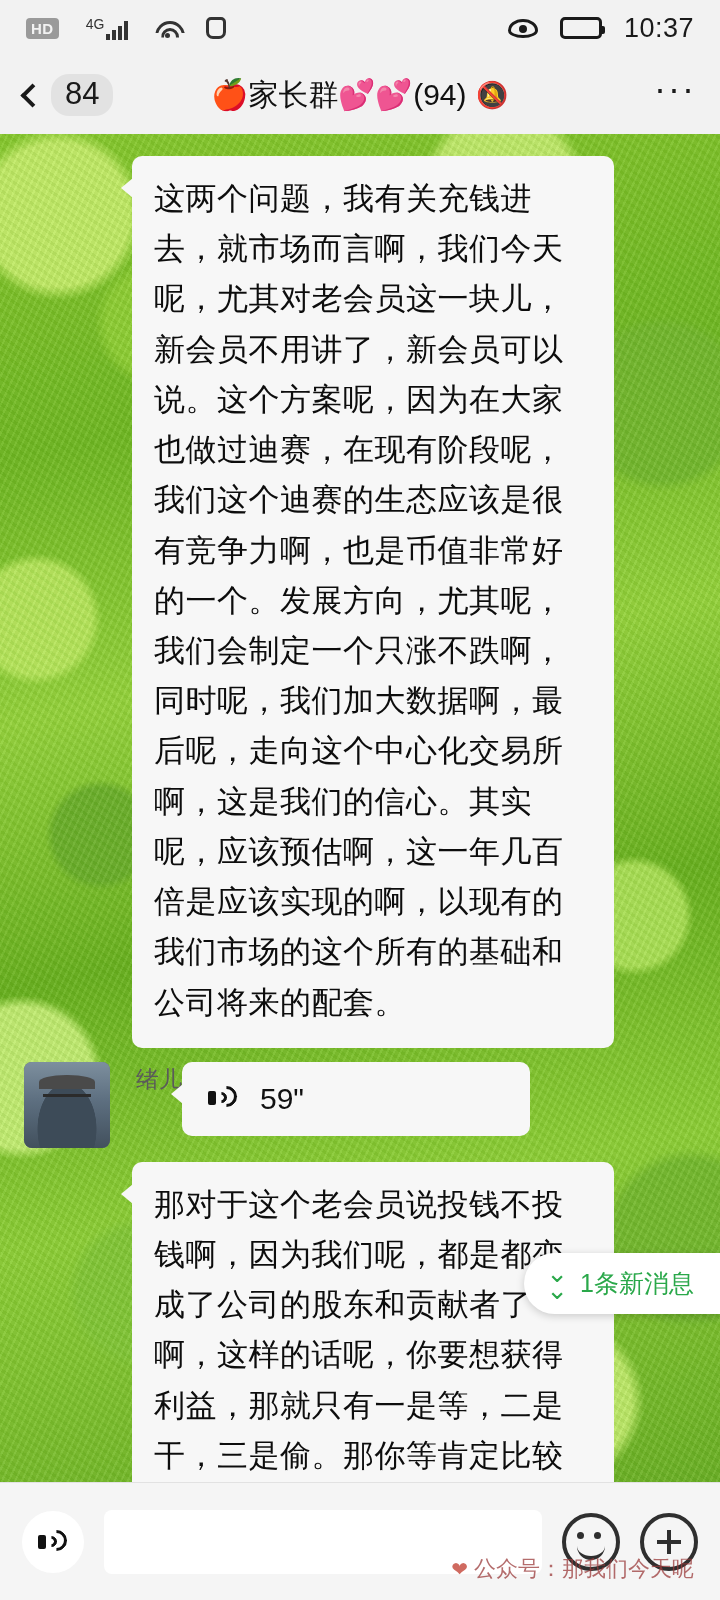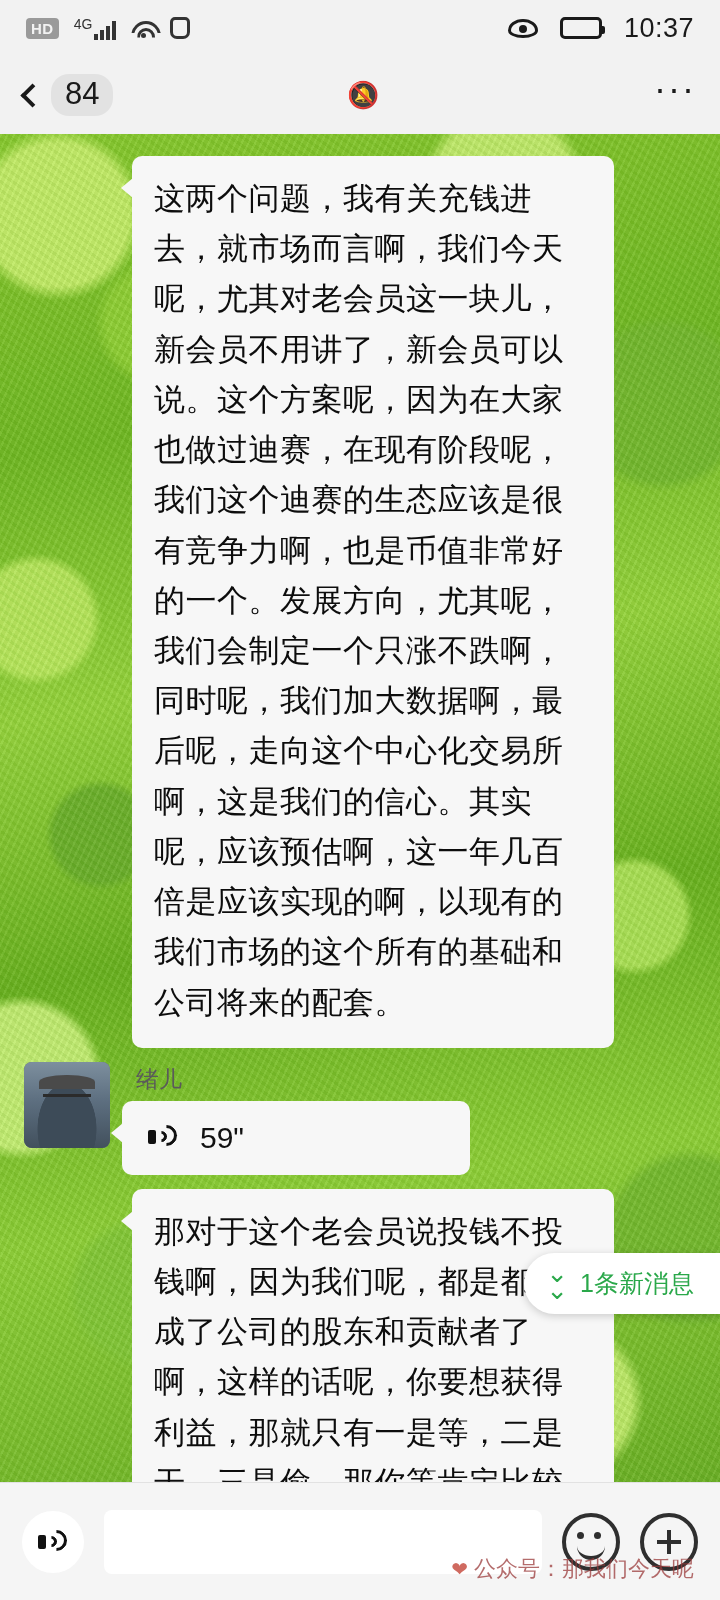--- a/index.html
+++ b/index.html
@@ -20,21 +20,21 @@
   .statusbar {
     position: relative;
     height: 56px;
     background: #f2f2f2;
     display: flex;
     align-items: center;
     padding: 0 26px;
     font-size: 24px;
     color: #1a1a1a;
   }
-  .sb-left { display: flex; align-items: center; gap: 15px; }
+  .sb-left { display: flex; align-items: center; gap: 27px; }
   .sb-right { margin-left: auto; display: flex; align-items: center; gap: 22px; }
   .hd-badge {
     background: #9a9a9a; color: #f2f2f2;
     font-size: 15px; font-weight: bold;
     padding: 2px 5px; border-radius: 4px;
     letter-spacing: .5px;
   }
   .net-group { display: flex; align-items: flex-end; gap: 2px; }
   .net-g { font-size: 14px; line-height: 1; color: #333; margin-bottom: 9px; }
   .bars { display: flex; align-items: flex-end; gap: 2px; height: 20px; }
@@ -196,21 +196,21 @@
       linear-gradient(180deg, #7d8f9e 0%, #5d6f80 45%, #42505d 100%);
   }
   .avatar .hairline {
     position: absolute; left: 18%; top: 16%; width: 64%; height: 16%;
     background: #4a4a4a; border-radius: 50% 50% 0 0;
   }
   .avatar .glasses {
     position: absolute; left: 22%; top: 38%; width: 56%; height: 11%;
     border-top: 3px solid #2b2b2b;
   }
-  .msg-col { display: flex; flex-direction: column; }
+  .msg-col { display: flex; flex-direction: row; }
   .sender-name {
     font-size: 23px; color: #5a5a5a; margin: 2px 0 6px 14px;
   }
   .voice-bubble {
     background: #f7f7f7;
     border-radius: 10px;
     height: 74px;
     width: 348px;
     display: flex; align-items: center;
     padding: 0 26px;
@@ -356,20 +356,21 @@
       <span class="clock">10:37</span>
     </div>
   </div>
 
   <div class="navbar">
     <div class="nav-back">
       <span class="chev-left"></span>
       <span class="unread-count">84</span>
     </div>
     <div class="nav-title">
+      <span>🍎家长群💕💕(94)</span>
       <span class="mute">🔕</span>
     </div>
     <div class="nav-dots">···</div>
   </div>
 
   <div class="chat">
     <div class="chat-bg"></div>
 
     <div class="chat-scroll">
 

